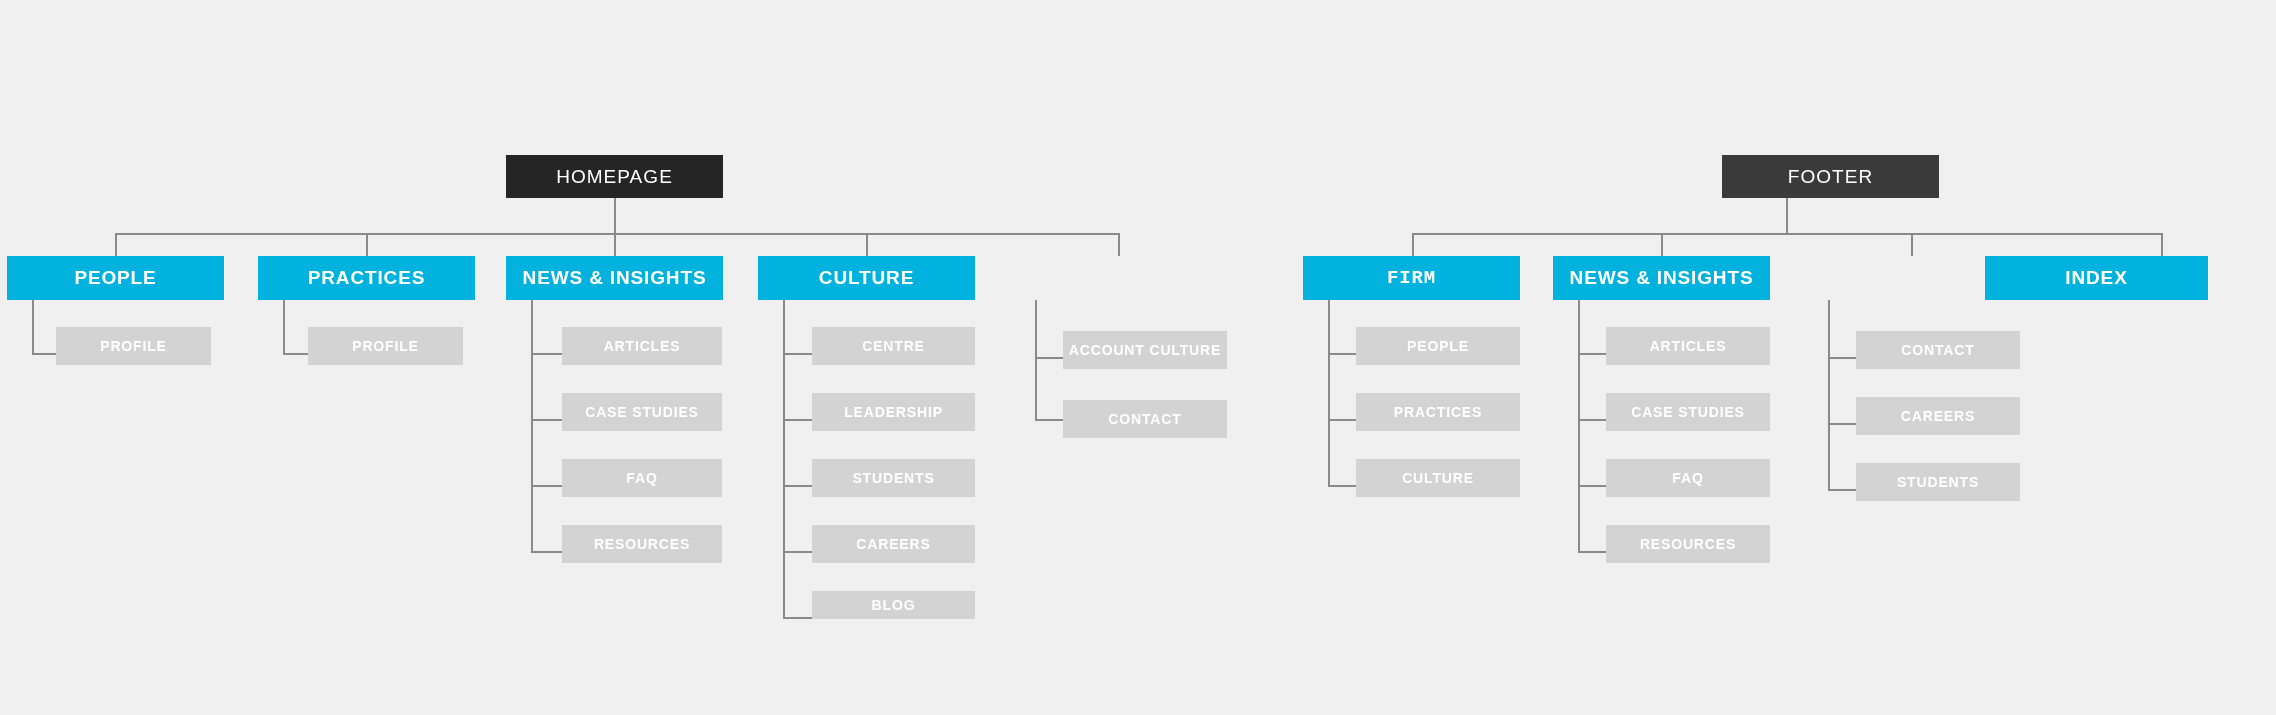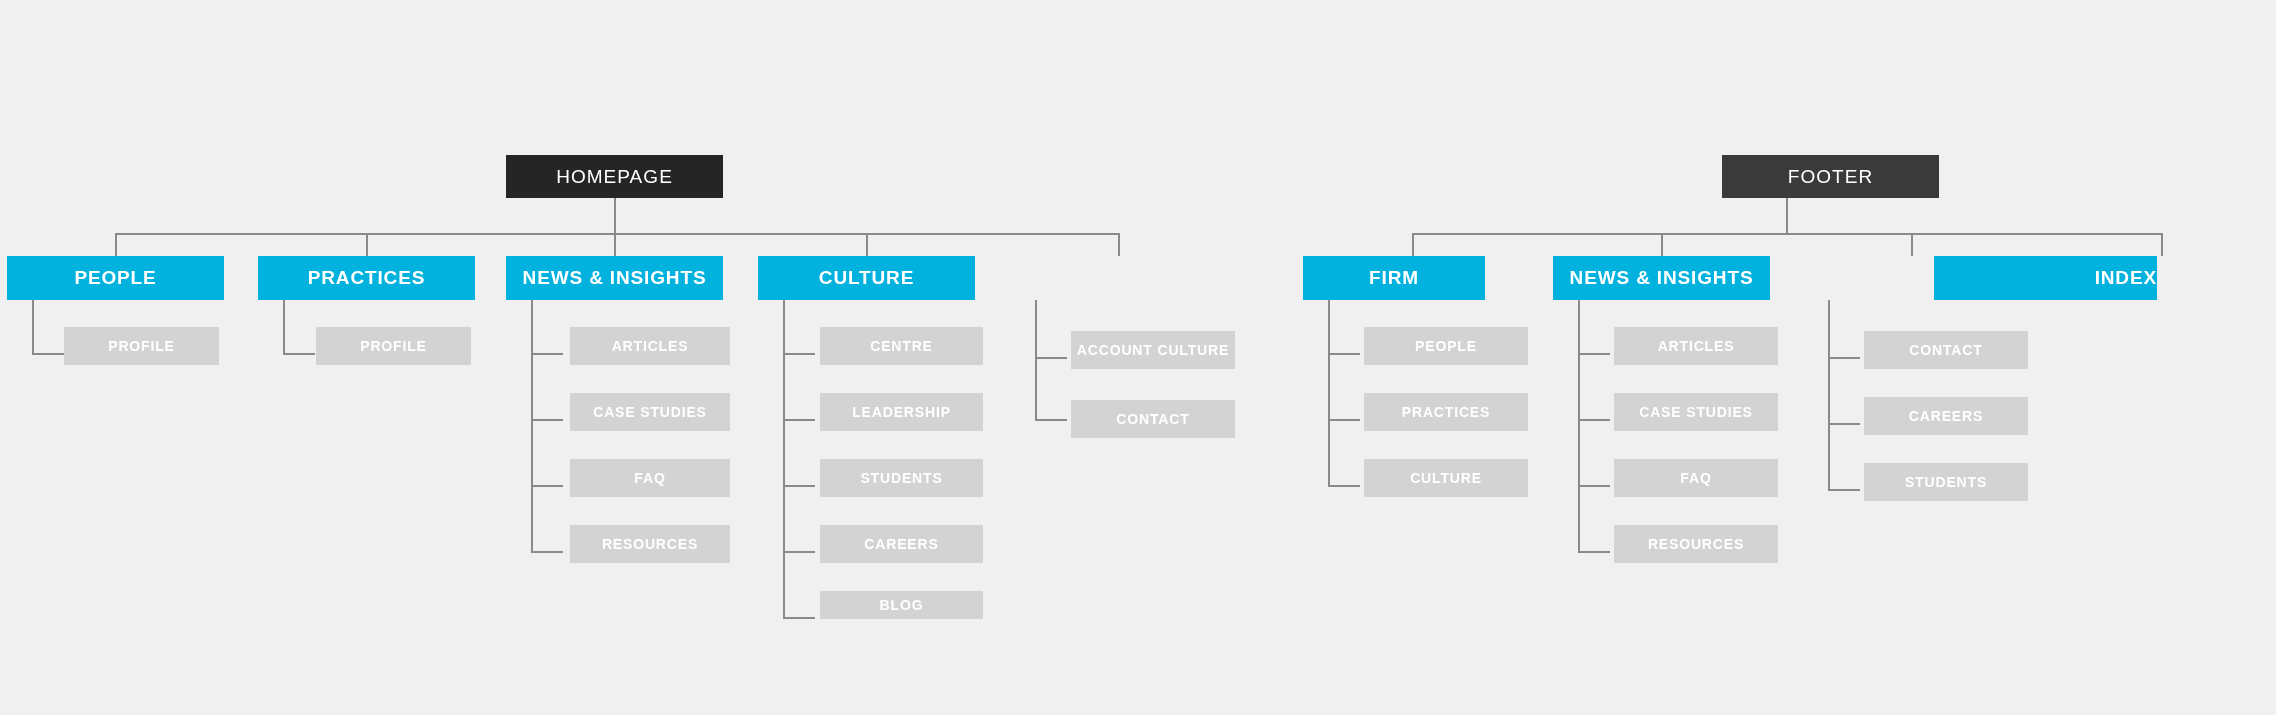--- a/index.html
+++ b/index.html
@@ -57,21 +57,20 @@
     font-size: 19px;
     font-weight: bold;
     letter-spacing: 0.045em;
   }
   .node.child {
     background: #d3d3d3;
     color: #ffffff;
     font-size: 14px;
     font-weight: bold;
     letter-spacing: 0.06em;
-    margin-left: 8px;
   }
 </style>
 </head>
 <body>
 
 <div id="canvas">
 
   <div class="node root" style="left:506px; top:155px; width:217px; height:43px;">
     <span>HOMEPAGE</span>
   </div>
@@ -163,21 +162,21 @@
   <div class="node root footer-root" style="left:1678px; top:155px; width:217px; height:43px;margin-left:44px;">
     <span>FOOTER</span>
   </div>
   <div class="line-v" style="left:1786px; top:198px; height:36px;"></div>
   <div class="line-h" style="left:1412px; top:233px; width:750px;"></div>
   <div class="line-v" style="left:1412px; top:233px; height:23px;"></div>
   <div class="line-v" style="left:1661px; top:233px; height:23px;"></div>
   <div class="line-v" style="left:1911px; top:233px; height:23px;"></div>
   <div class="line-v" style="left:2161px; top:233px; height:23px;"></div>
 
-  <div class="node primary" style="left:1303px; top:256px; width:182px; height:44px;">
+  <div class="node primary" style="left:1303px; top:256px; width:217px; height:44px;font-family:Liberation Mono, monospace;">
     <span>FIRM</span>
   </div>
   <div class="line-v" style="left:1328px; top:300px; height:186px;"></div>
   <div class="line-h" style="left:1328px; top:353px; width:32px;"></div>
   <div class="line-h" style="left:1328px; top:419px; width:32px;"></div>
   <div class="line-h" style="left:1328px; top:485px; width:32px;"></div>
   <div class="node child" style="left:1356px; top:327px; width:164px; height:38px;">
     <span>PEOPLE</span>
   </div>
   <div class="node child" style="left:1356px; top:393px; width:164px; height:38px;">
@@ -215,17 +214,17 @@
   <div class="node child" style="left:1856px; top:331px; width:164px; height:38px;">
     <span>CONTACT</span>
   </div>
   <div class="node child" style="left:1856px; top:397px; width:164px; height:38px;">
     <span>CAREERS</span>
   </div>
   <div class="node child" style="left:1856px; top:463px; width:164px; height:38px;">
     <span>STUDENTS</span>
   </div>
 
-  <div class="node primary" style="left:1934px; top:256px; width:223px; height:44px;justify-content:flex-end;">
+  <div class="node primary" style="left:1985px; top:256px; width:223px; height:44px;">
     <span>INDEX</span>
   </div>
 
 </div>
 
 </body></html>

